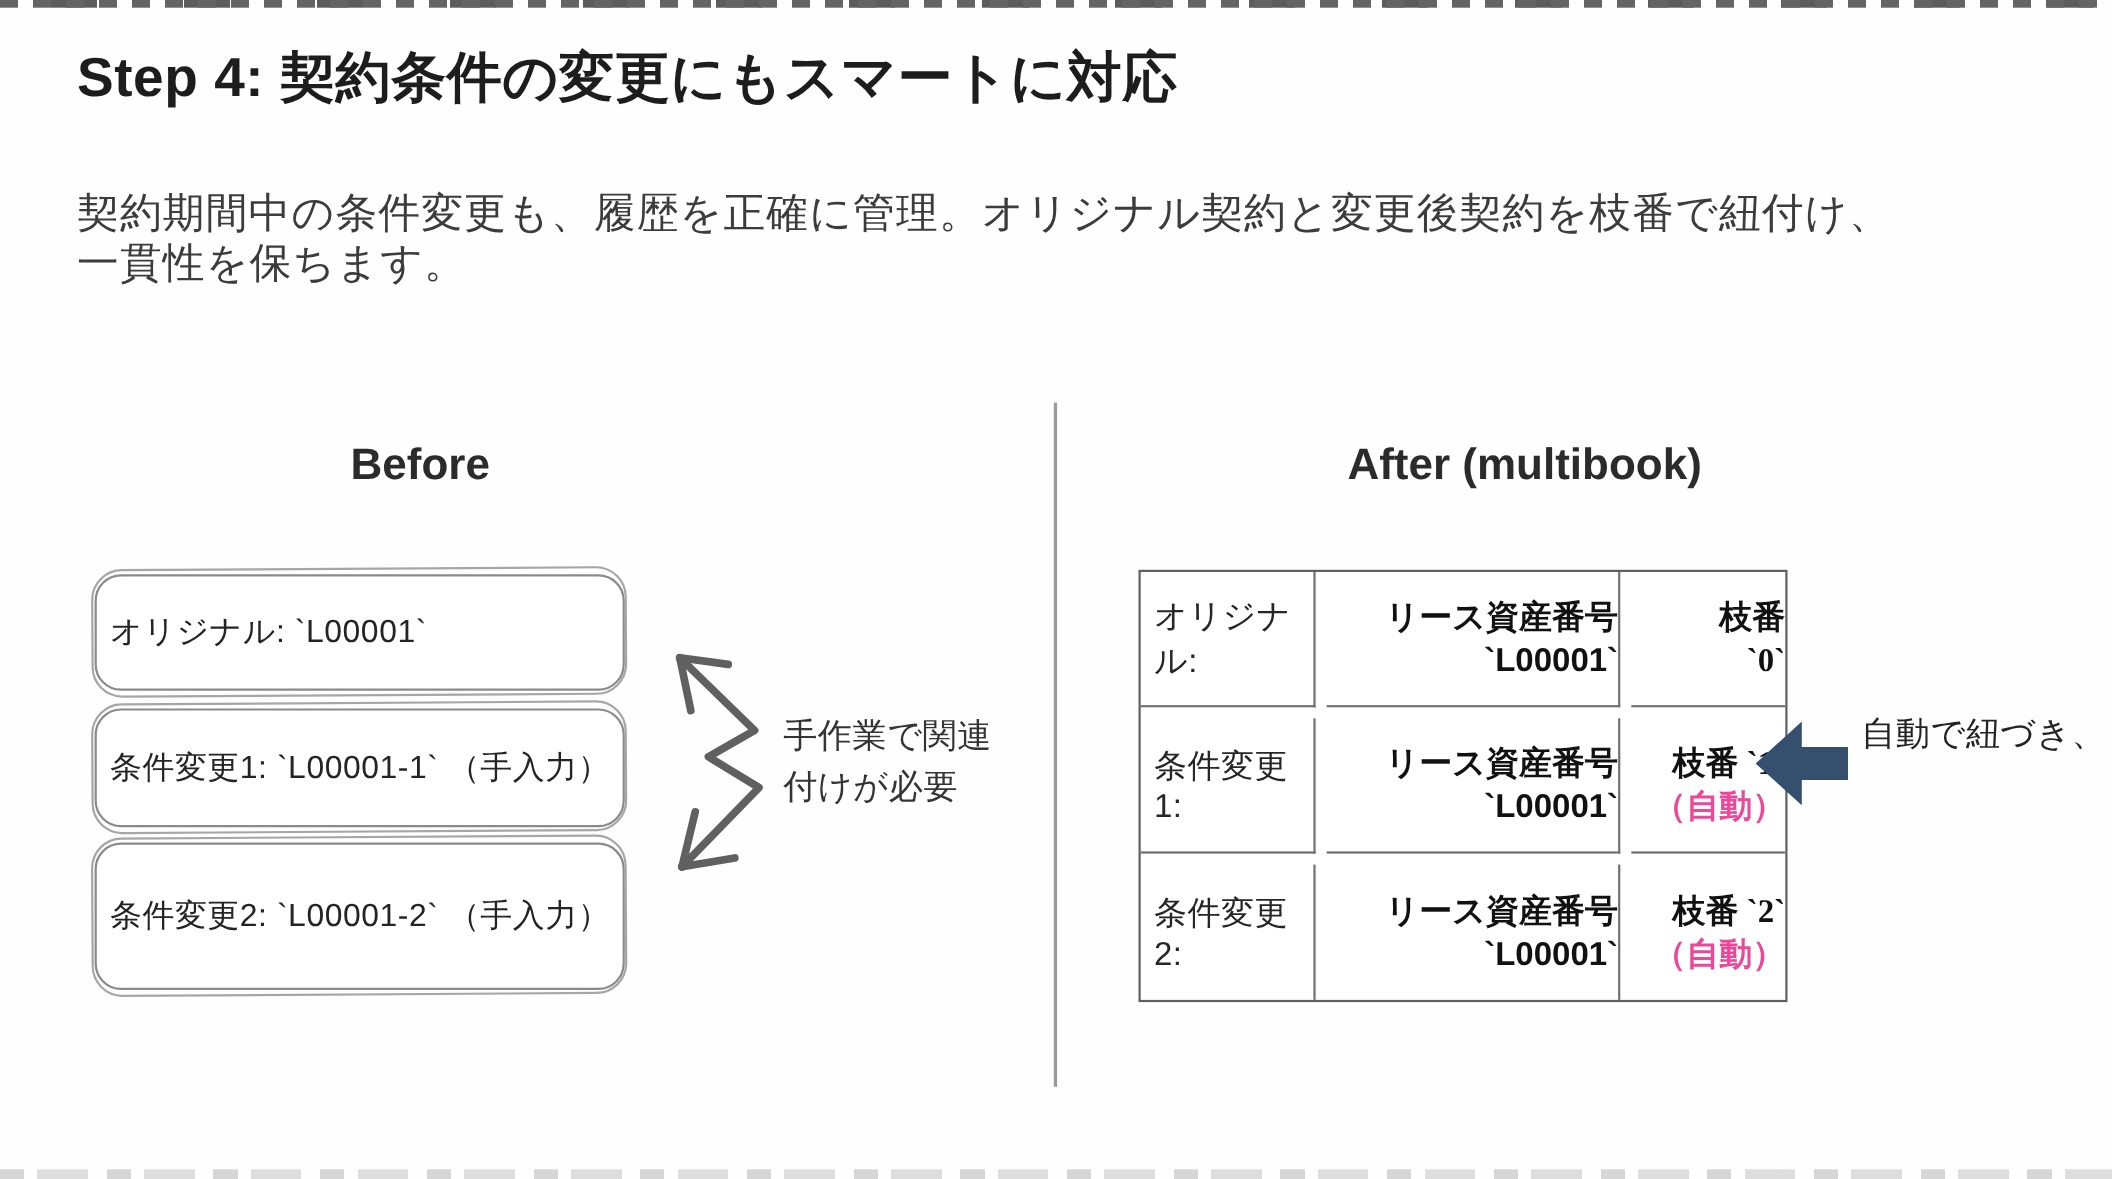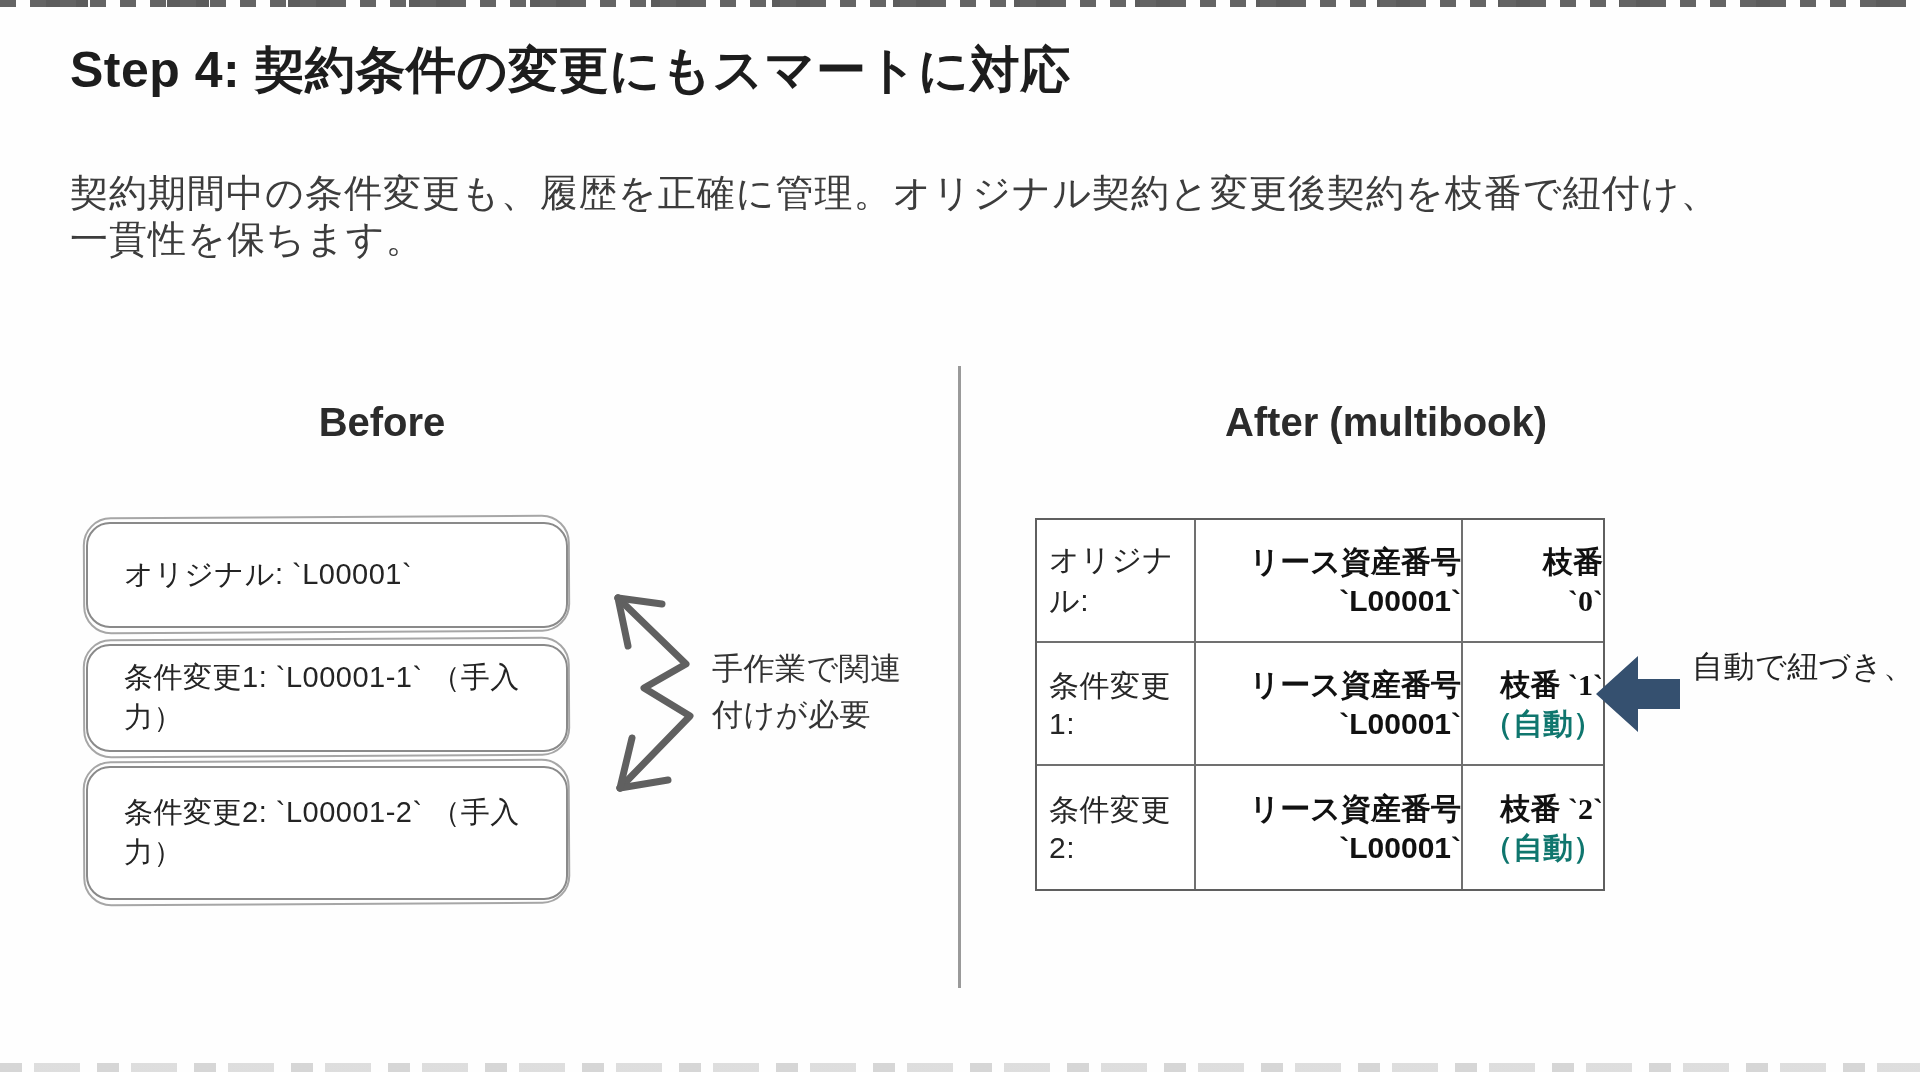--- a/index.html
+++ b/index.html
@@ -40,56 +40,56 @@
   .col-heading.after{left:1086px;width:600px;}
 
   .divider{
     position:absolute;left:958px;top:366px;width:3px;height:622px;background:#9a9a9a;
   }
 
   
   .sketch-box{
     position:absolute;left:86px;width:482px;height:106px;
     border:2.5px solid #8a8a8a;border-radius:24px;background:#fff;
-    display:flex;align-items:center;padding-left:36px;box-sizing:border-box;
+    display:flex;align-items:center;padding-left:12px;box-sizing:border-box;
     font-size:29px;color:#242424;letter-spacing:.5px;
   }
   .sketch-box::before{
     content:"";position:absolute;inset:-8px -4px -7px -5px;
     border:2px solid #a6a6a6;border-radius:28px;
     transform:rotate(-0.35deg);pointer-events:none;
   }
   .sketch-box.b1{top:522px;}
   .sketch-box.b2{top:644px;height:108px;align-items:center;}
   .sketch-box.b3{top:766px;height:134px;}
 
   .zigzag-svg{position:absolute;left:588px;top:572px;width:140px;height:240px;}
   .before-annot{position:absolute;left:712px;font-size:31px;color:#343434;letter-spacing:.5px;}
   .before-annot.l1{top:648px;}
   .before-annot.l2{top:694px;}
 
   
   .after-table{
     position:absolute;left:1035px;top:518px;
     display:grid;grid-template-columns:159px 267px 140px;grid-auto-rows:123px;
-    border:2px solid #5f5f5f;background:#fff;
+    border:2px solid #5f5f5f;background:#fff;gap:10px;
   }
   .cell{
     border-right:2px solid #707070;border-bottom:2px solid #707070;
     box-sizing:border-box;display:flex;
   }
   .cell.last-col{border-right:none;font-family:Liberation Serif, serif;}
   .cell.last-row{border-bottom:none;}
   .cell.label{align-items:center;padding-left:12px;font-size:30px;color:#262626;letter-spacing:.5px;}
   .cell.val{
     flex-direction:column;align-items:flex-end;justify-content:center;
     font-size:30px;font-weight:700;line-height:1.3;text-align:center;color:#111;
   }
   .cell.val span:empty{display:none;}
-  .auto-text{color:#0f766e;}
+  .auto-text{color:#ec4899;}
 
   .left-arrow-svg{position:absolute;left:1596px;top:656px;width:84px;height:76px;}
   .after-annot{position:absolute;left:1692px;font-size:31px;color:#232323;letter-spacing:.5px;}
   .after-annot.l1{top:646px;}
   .after-annot.l2{top:692px;}
 </style>
 </head>
 <body>
 
 <div class="stage">

